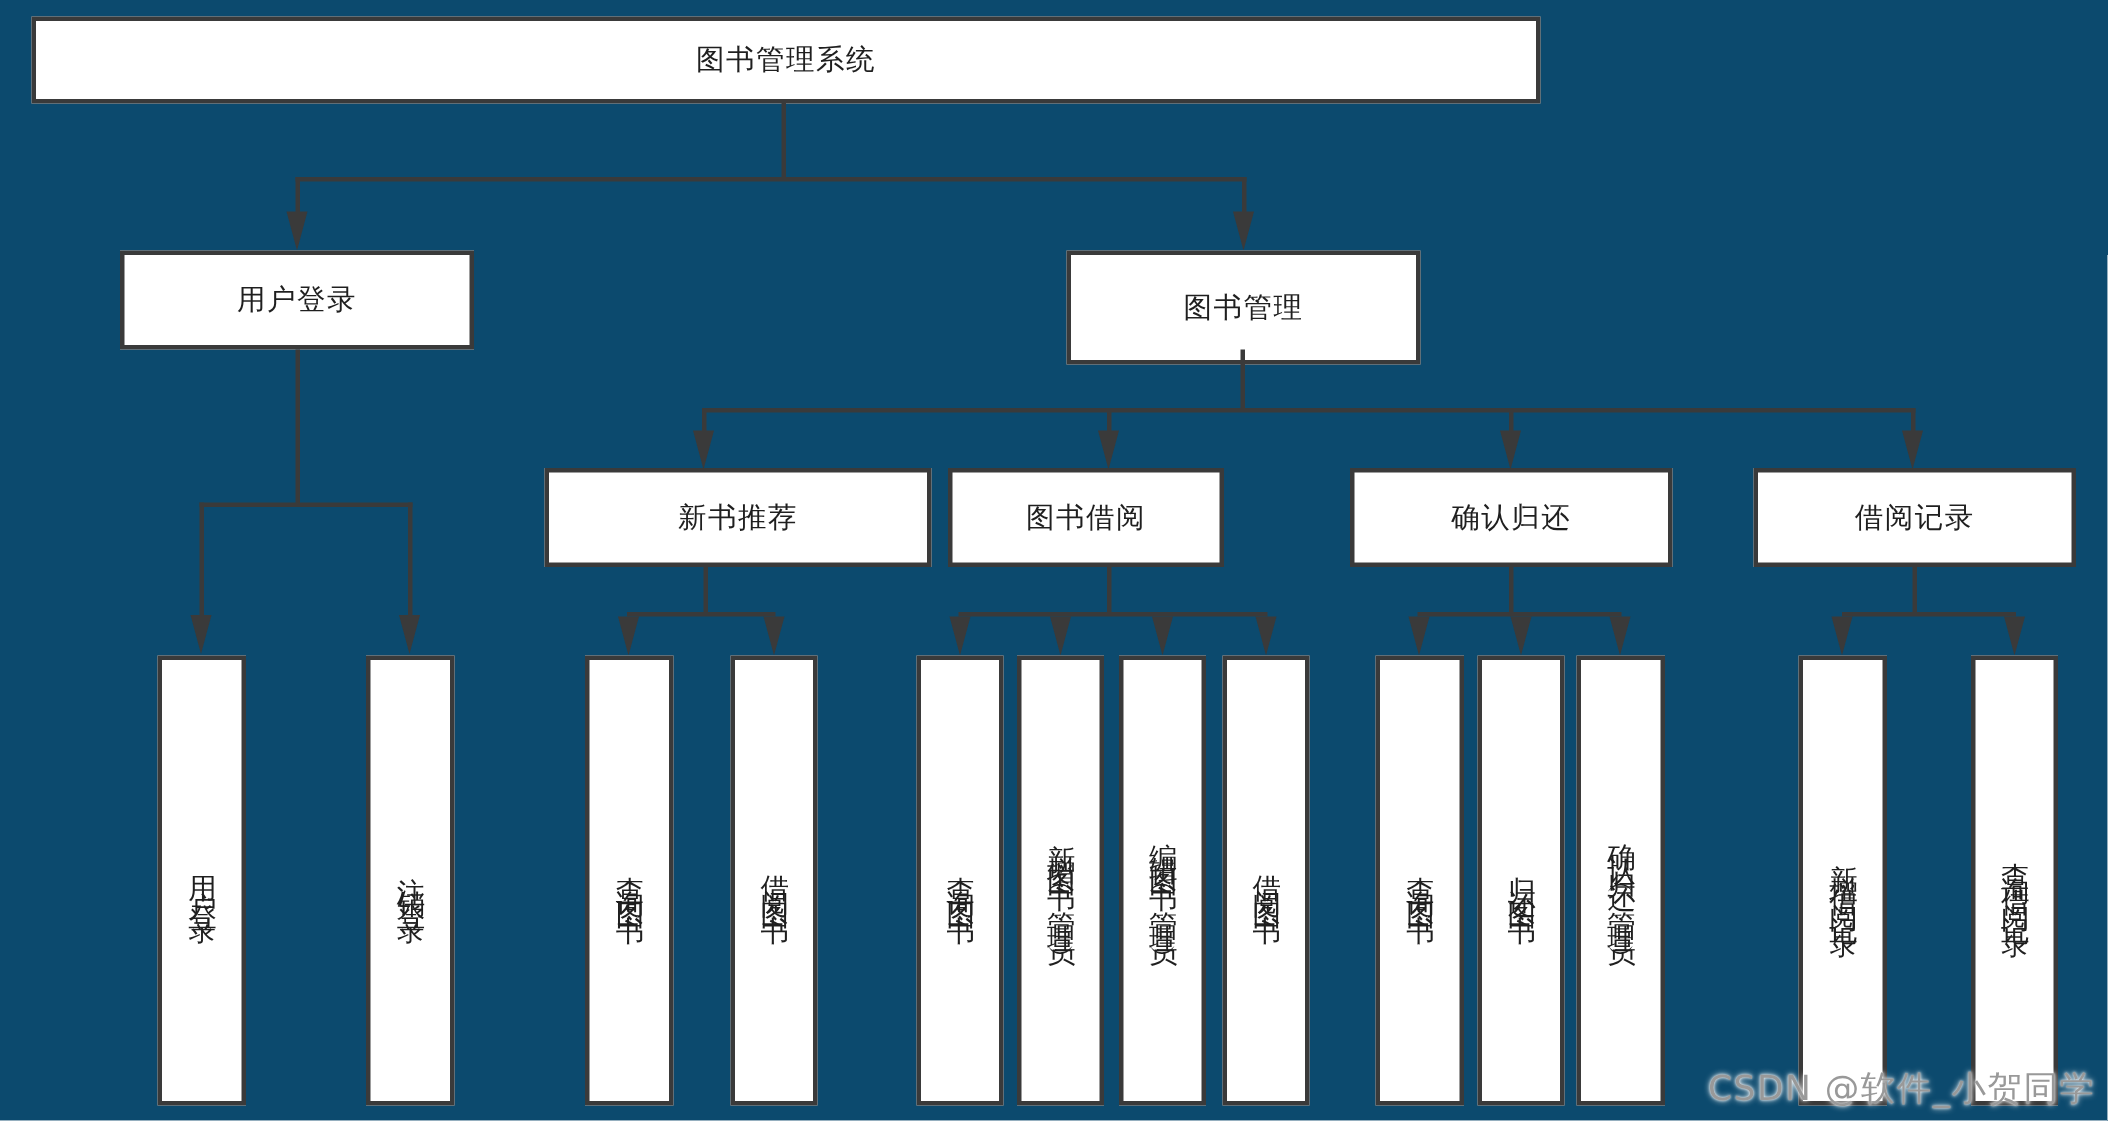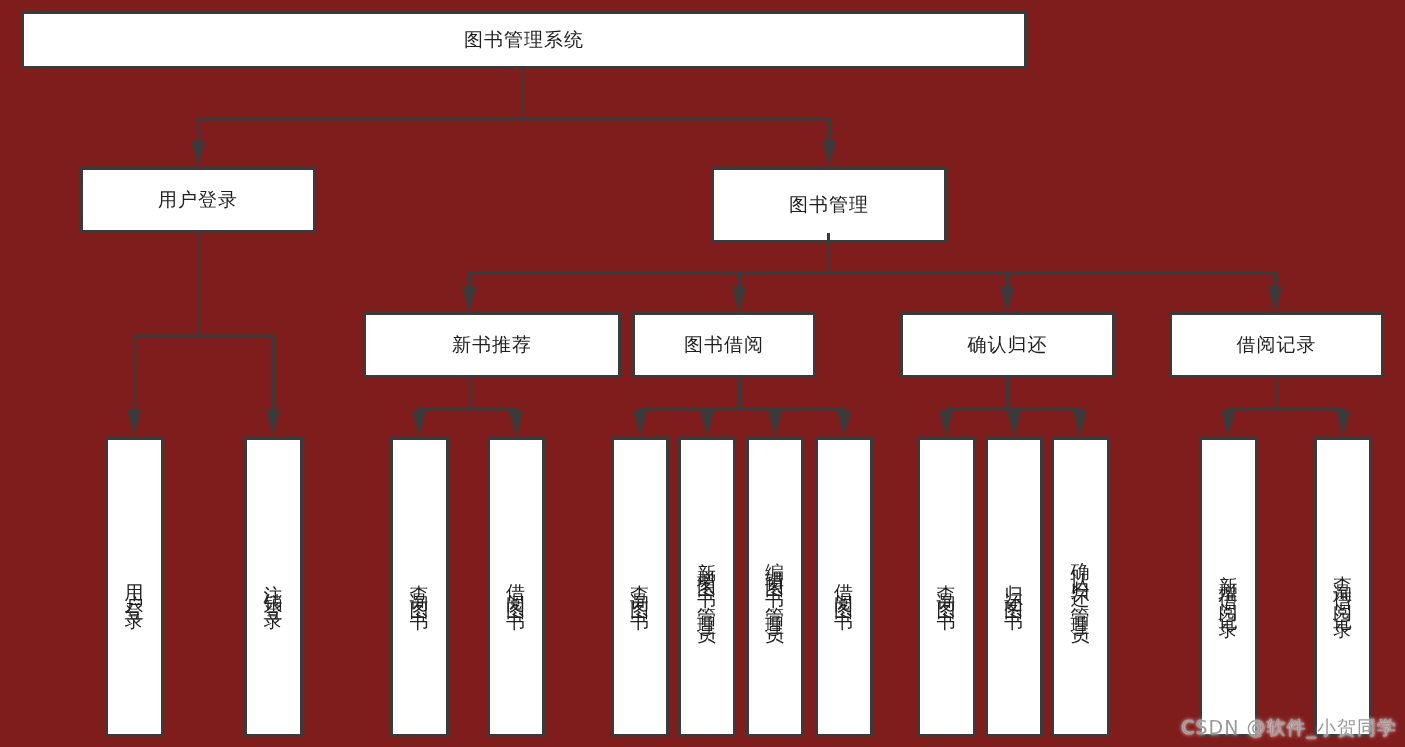--- a/index.html
+++ b/index.html
@@ -2,41 +2,41 @@
 <html style="--line: #3a3a3a; --text: #1f1f1f; --wm: #999999;"><head>
 <meta charset="utf-8">
 <style>
   :root{
     --line:#3a3a3a;
     --text:#1f1f1f;
     --wm:#999999;
   }
   html,body{margin:0;padding:0;background:#ffffff;}
   body{font-family:"DejaVu Sans","Liberation Sans",sans-serif;}
-  #stage{position:relative;width:1405px;height:747px;background:#7f1d1d;overflow:hidden;}
+  #stage{position:relative;width:1405px;height:747px;background:#0c4a6e;overflow:hidden;}
   .node{
     position:absolute;box-sizing:border-box;background:#fff;
     border:3px solid var(--line);
     display:flex;align-items:center;justify-content:center;
     font-size:19px;color:var(--text);letter-spacing:1px;
   }
   .node.v span{
     writing-mode:vertical-rl;text-orientation:mixed;
     letter-spacing:9px;line-height:1;white-space:nowrap;
   }
   .hl{position:absolute;height:3px;background:var(--line);}
   .vl{position:absolute;width:3px;background:var(--line);}
   .ar{
     position:absolute;width:0;height:0;
     border-left:7px solid transparent;border-right:7px solid transparent;
     border-top:26px solid var(--line);
   }
   .watermark{
     position:absolute;right:8px;bottom:6px;z-index:5;
-    font-size:19px;color:var(--wm);letter-spacing:1px;
+    font-size:23px;color:var(--wm);letter-spacing:1px;
     text-shadow:0 0 2px #fff,0 0 4px #fff;
   }
 </style>
 </head>
 <body>
 
 <div id="stage">
 
   <div class="node" style="left:21px;top:11px;width:1006px;height:58px">
     <span>图书管理系统</span>

